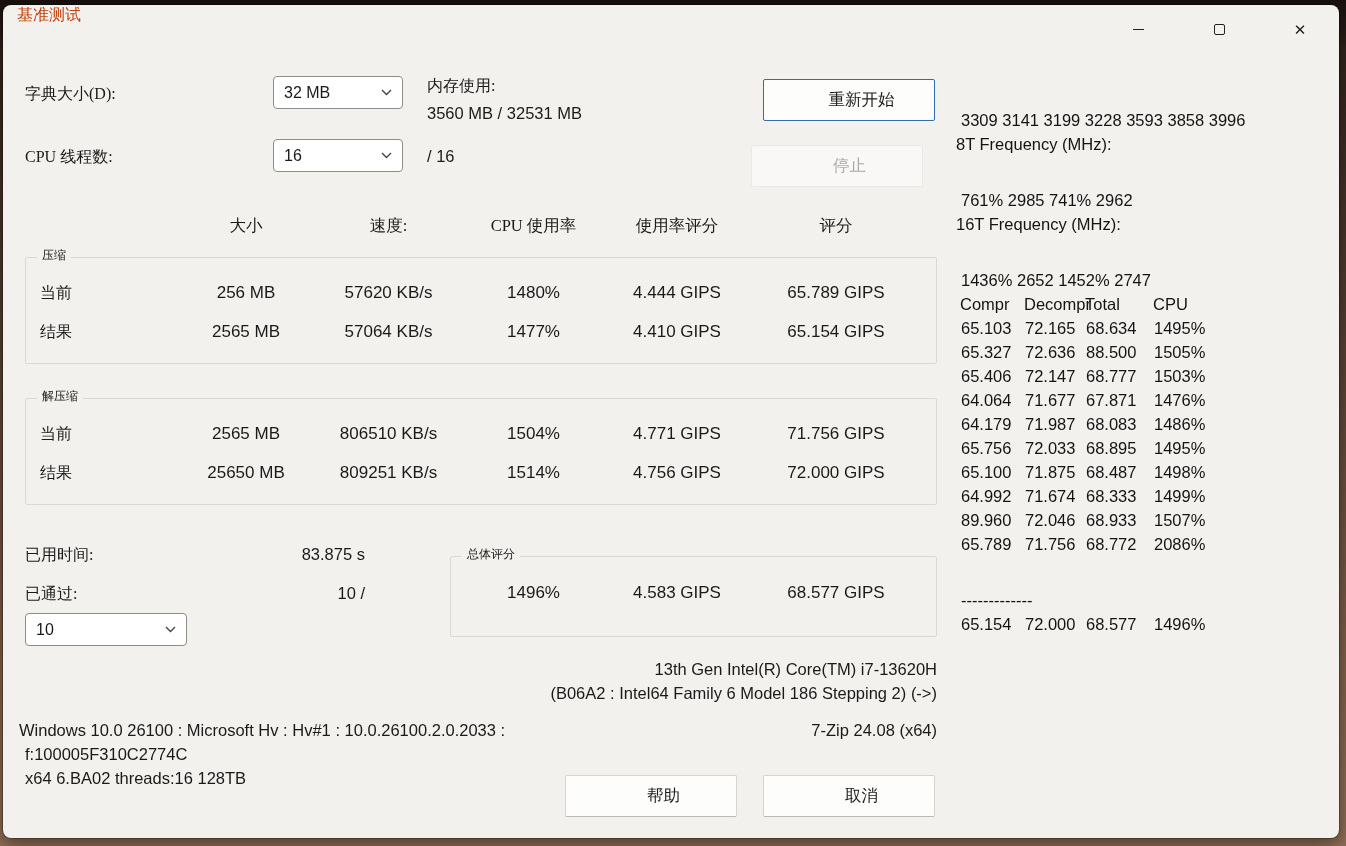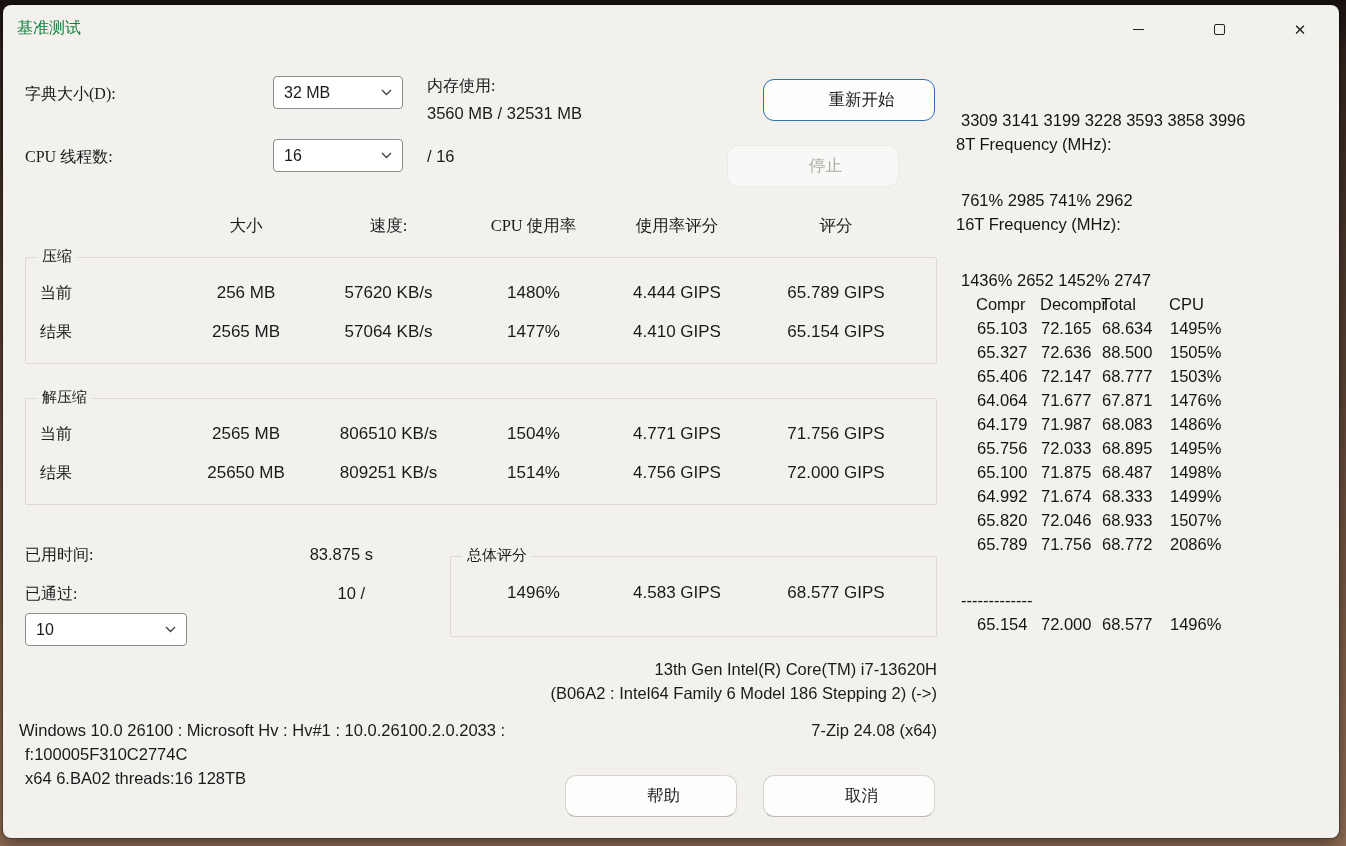--- a/index.html
+++ b/index.html
@@ -10,50 +10,50 @@
     color:#1a1a1a;
     position:relative;
   }
   .win {
     position:absolute; left:3px; top:5px; width:1336px; height:833px;
     background:#f3f1ee; border-radius:8px;
     box-shadow:0 0 0 1px rgba(0,0,0,.25), 0 6px 18px rgba(0,0,0,.45);
   }
   .zh { font-family:"Liberation Serif","DejaVu Serif",serif; }
   .titlebar { position:absolute; left:0; top:0; right:0; height:46px; }
-  .title { position:absolute; left:14px; top:13px; font-size:16px; color:#15803d; }
+  .title { position:absolute; left:14px; top:0; font-size:16px; color:#c2410c; }
   .wbtn { position:absolute; top:8px; width:46px; height:32px; display:flex; align-items:center; justify-content:center; cursor:default; }
   .ico-min { display:block; width:11px; border-top:1.6px solid #222; }
   .ico-max { display:block; width:11px; height:11px; border:1.4px solid #222; border-radius:2px; }
   .ico-close { font-size:15px; color:#222; line-height:1; }
   .lbl { position:absolute; font-size:16px; white-space:nowrap; }
   .val { position:absolute; font-size:16.5px; white-space:nowrap; }
   .select {
     position:absolute; height:33px; background:#fff; border:1px solid #8f8d8a;
     border-radius:4px; display:flex; align-items:center; padding:0 10px; font-size:16px;
   }
   .select .chev { position:absolute; right:10px; }
   .btn {
     position:absolute; width:172px; height:42px; background:#fdfdfc;
-    border:1px solid #d6d3d0; border-bottom-color:#bbb8b5; border-radius:11px;
+    border:1px solid #d6d3d0; border-bottom-color:#bbb8b5; border-radius:2px;
     font-size:16.5px; color:#1b1b1b; display:flex; align-items:center; justify-content:center; cursor:default;padding-left:25px;
   }
   .btn.accent { border:1px solid #2f6fae; }
   .btn.disabled { background:#f9f8f7; border:1px solid #ebe9e6; color:#aba8a4; }
   .gbox { position:absolute; border:1px solid #dcd9d5; border-radius:2px; }
-  .glabel { position:absolute; font-size:15px; background:#f3f1ee; padding:0 5px; white-space:nowrap; }
+  .glabel { position:absolute; font-size:12px; background:#f3f1ee; padding:0 5px; white-space:nowrap; }
   .brow { position:absolute; left:22px; width:890px; display:grid; grid-template-columns:160px 122px 163px 127px 160px 158px; }
   .brow .c { font-size:17px; white-space:nowrap; }
   .brow .c.lab { font-size:16px; padding-left:15px; }
   .brow .c.r { text-align:center; }
   .brow .c.hd { font-size:16.5px; }
   .rpanel { position:absolute; left:953px; top:71px; width:350px; font-size:16.5px; line-height:24px; color:#141414; }
   .rp-line { height:24px; white-space:pre; }
   .rp-line.ind { padding-left:5px;margin-top:32px; }
-  .rp-row { height:24px; display:grid; grid-template-columns:64px 61px 68px 66px; padding-left:5px; white-space:nowrap;margin-left:16px; }
+  .rp-row { height:24px; display:grid; grid-template-columns:64px 61px 68px 66px; padding-left:5px; white-space:nowrap; }
   .rp-row.hd { padding-left:4px; }
   .ftxt { position:absolute; font-size:16.5px; white-space:nowrap; }
   .r-align { text-align:right; }
 </style>
 </head>
 <body>
 
 <div class="win">
 
   <div class="titlebar">
@@ -81,21 +81,21 @@
   <div class="btn accent" style="left:760px;top:74px">重新开始</div>
 
   <div class="lbl zh" style="left:22px;top:142px">CPU 线程数:</div>
   <div class="select" style="left:270px;top:134px;width:130px">
     <span>16</span>
     <svg class="chev" width="11" height="7" viewBox="0 0 11 7">
         <polyline points="1,1 5.5,5.5 10,1" fill="none" stroke="#444" stroke-width="1.4"></polyline>
       </svg>
   </div>
   <div class="val" style="left:424px;top:142px">/ 16</div>
-  <div class="btn disabled" style="left:724px;top:140px">停止</div>
+  <div class="btn disabled" style="left:748px;top:140px">停止</div>
 
   <div class="brow" style="top:210px">
     <span class="c"></span>
     <span class="c r hd zh">大小</span>
     <span class="c r hd zh">速度:</span>
     <span class="c r hd zh">CPU 使用率</span>
     <span class="c r hd zh">使用率评分</span>
     <span class="c r hd zh">评分</span>
   </div>
 
@@ -131,21 +131,21 @@
   <div class="brow" style="top:458px">
     <span class="c lab zh">结果</span>
     <span class="c r">25650 MB</span>
     <span class="c r">809251 KB/s</span>
     <span class="c r">1514%</span>
     <span class="c r">4.756 GIPS</span>
     <span class="c r">72.000 GIPS</span>
   </div>
 
   <div class="lbl zh" style="left:22px;top:540px">已用时间:</div>
-  <div class="val r-align" style="left:230px;top:540px;width:140px">83.875 s</div>
+  <div class="val r-align" style="left:222px;top:540px;width:140px">83.875 s</div>
   <div class="lbl zh" style="left:22px;top:579px">已通过:</div>
   <div class="val r-align" style="left:222px;top:579px;width:140px">10 /</div>
   <div class="select" style="left:22px;top:608px;width:162px">
     <span>10</span>
     <svg class="chev" width="11" height="7" viewBox="0 0 11 7">
         <polyline points="1,1 5.5,5.5 10,1" fill="none" stroke="#444" stroke-width="1.4"></polyline>
       </svg>
   </div>
 
   <div class="gbox" style="left:447px;top:551px;width:487px;height:81px"></div>
@@ -213,21 +213,21 @@
         <span>68.487</span>
         <span>1498%</span>
       </div>
     <div class="rp-row">
         <span>64.992</span>
         <span>71.674</span>
         <span>68.333</span>
         <span>1499%</span>
       </div>
     <div class="rp-row">
-        <span>65.820</span>
+        <span>89.960</span>
         <span>72.046</span>
         <span>68.933</span>
         <span>1507%</span>
       </div>
     <div class="rp-row">
         <span>65.789</span>
         <span>71.756</span>
         <span>68.772</span>
         <span>2086%</span>
       </div>

